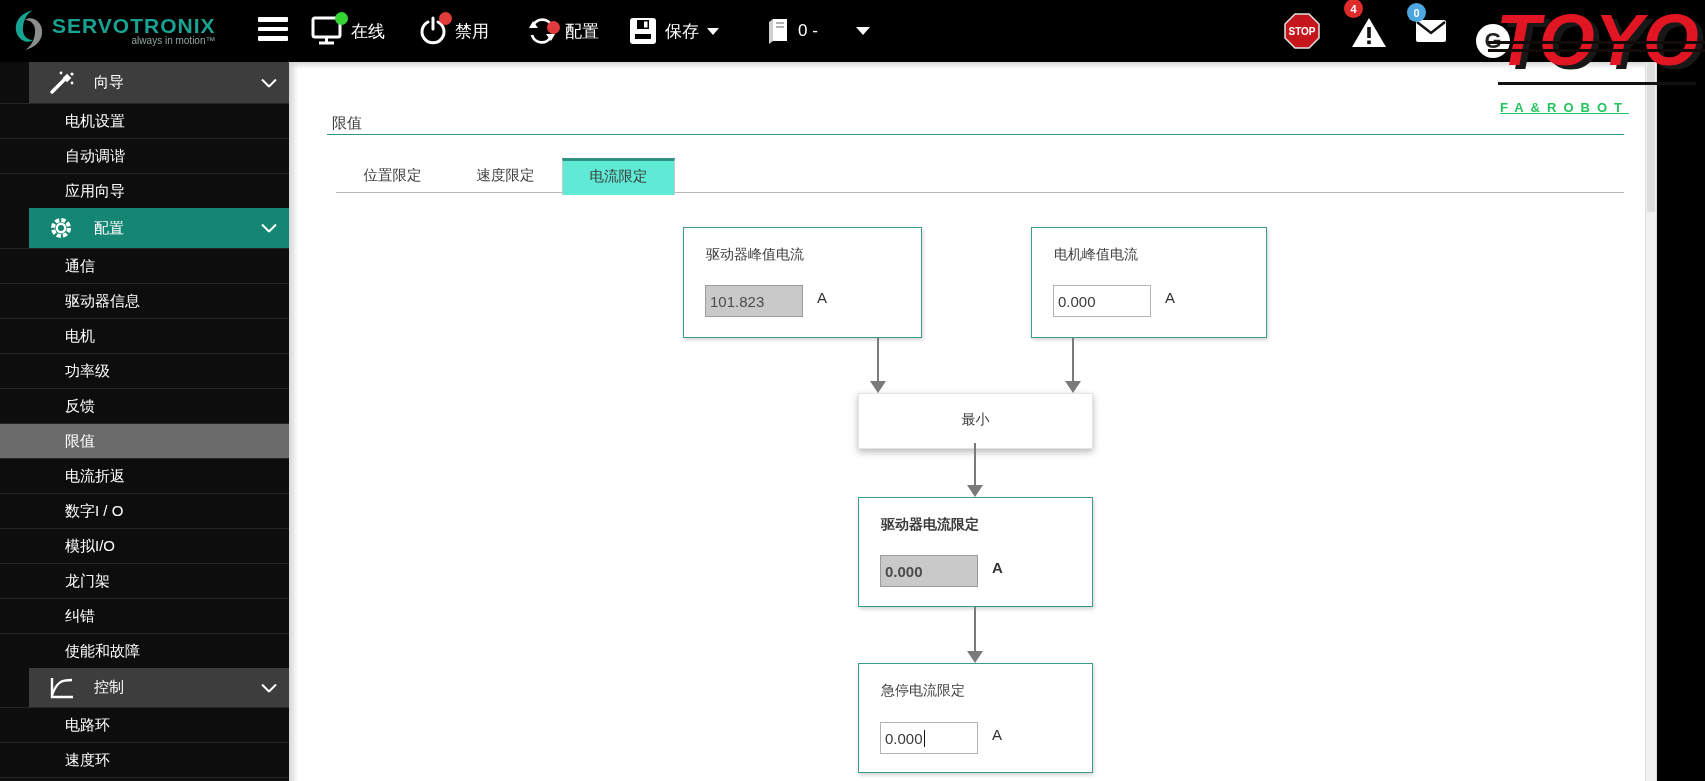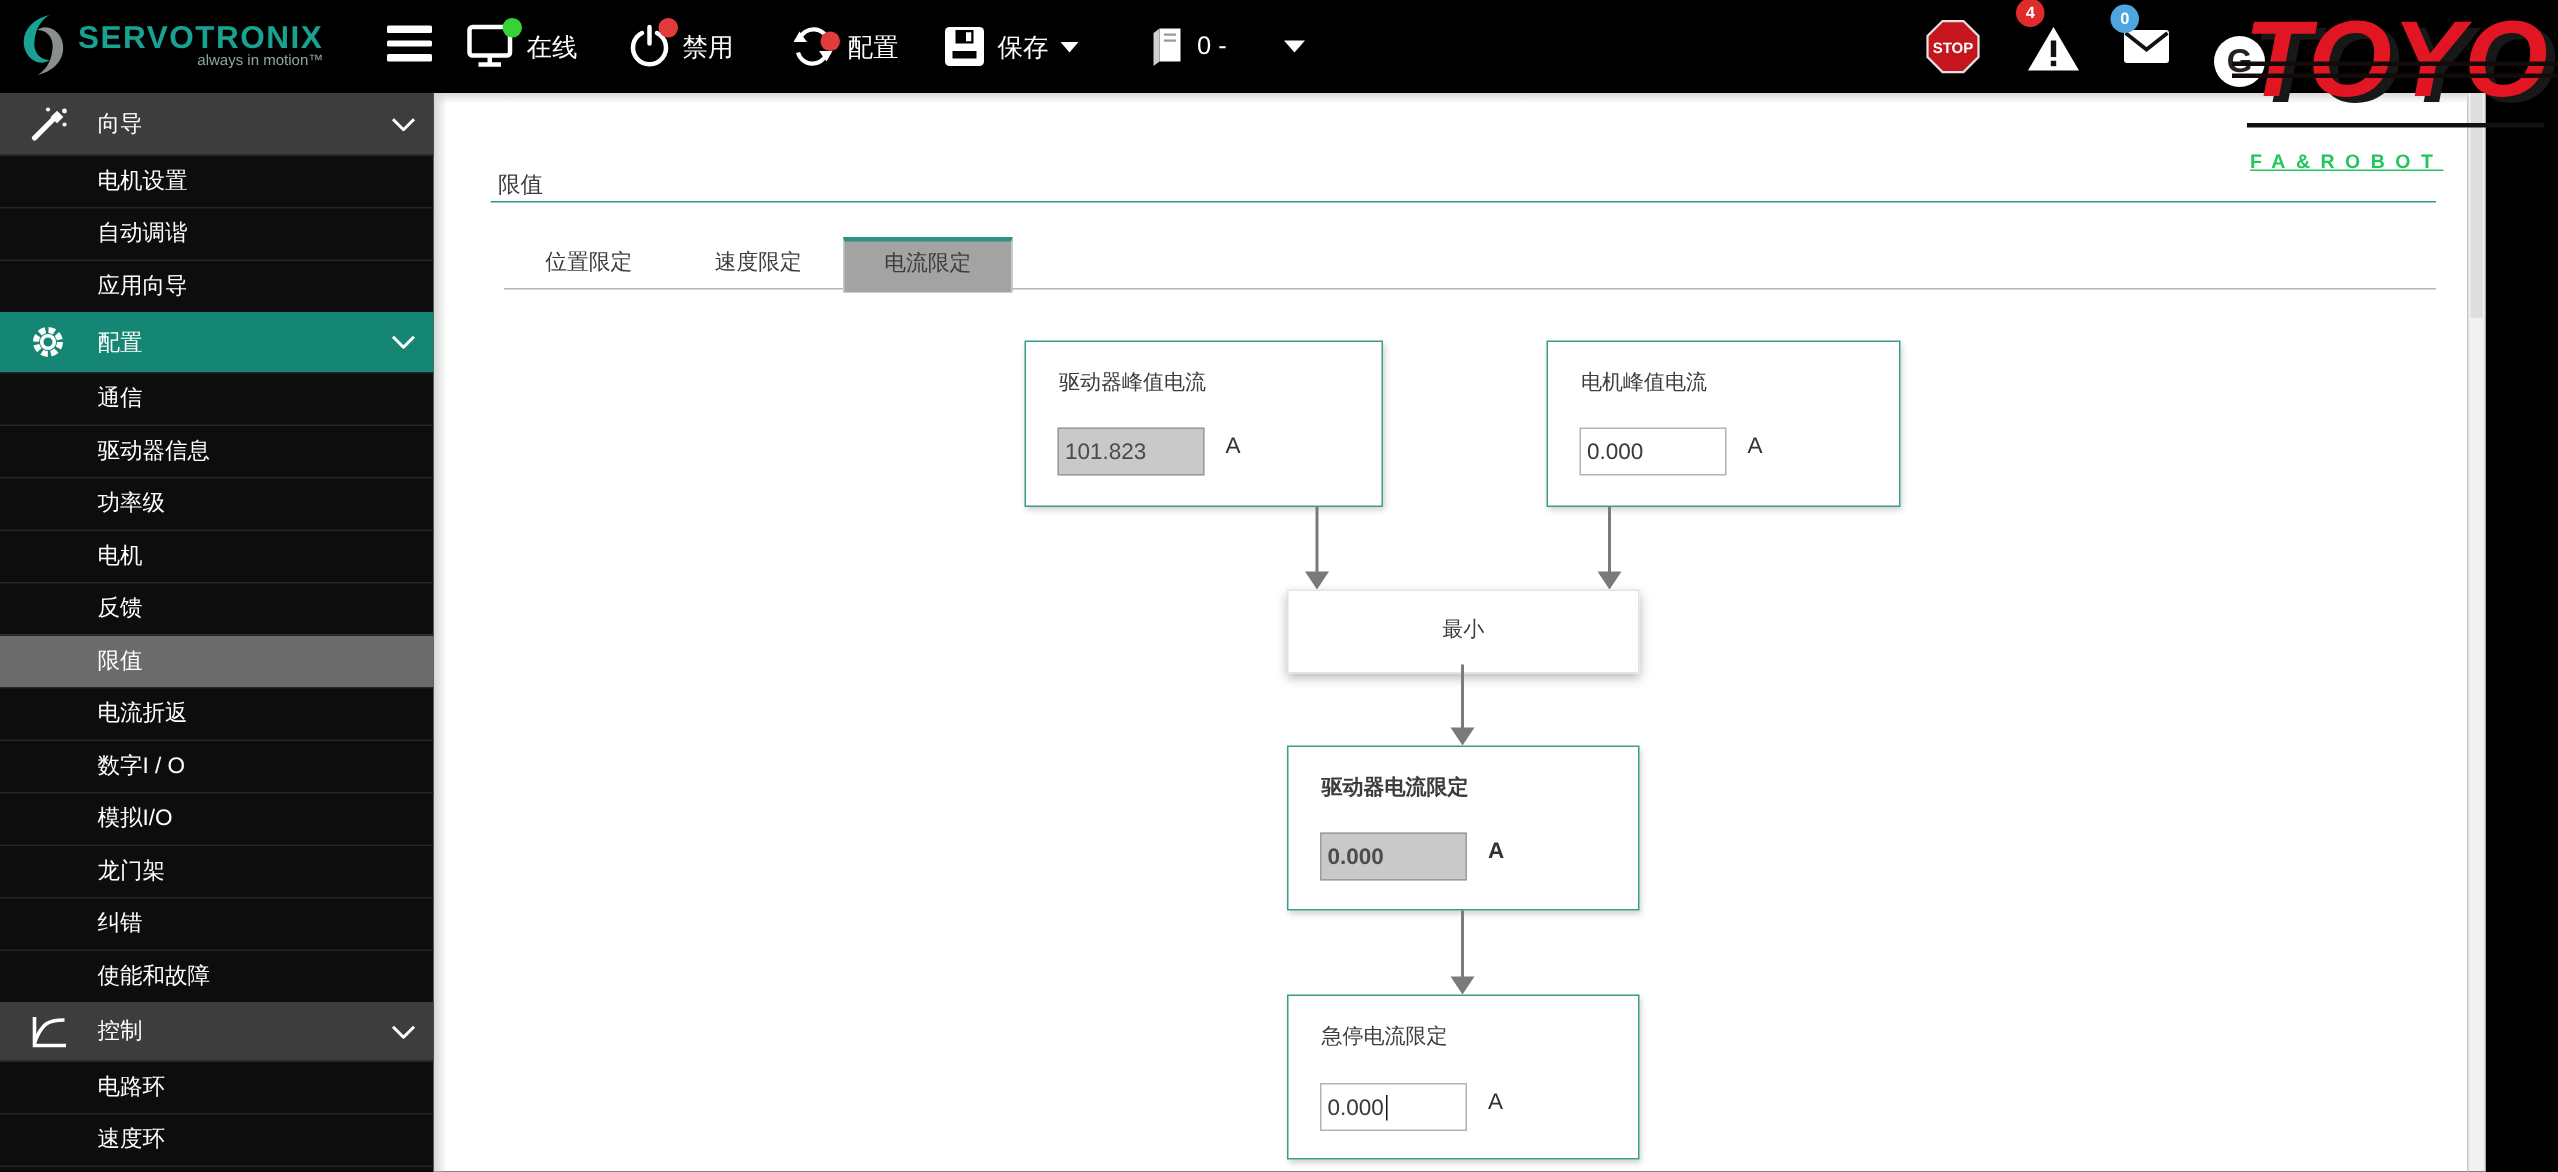--- a/index.html
+++ b/index.html
@@ -31,21 +31,21 @@
             color:#222; font-weight:bold; font-size:22px; display:flex; align-items:center; justify-content:center; }
   .toyo-word { position:absolute; left:18px; top:0px; font-size:72px; line-height:72px; font-weight:bold; font-style:italic;
                letter-spacing:0px; color:#e11622; text-shadow:6px 4px 0 #181818; white-space:nowrap; }
   .toyo-strike1,.toyo-strike2 { position:absolute; left:10px; width:226px; height:2.5px; background:#140a0a; }
   .toyo-strike1 { top:37px; } .toyo-strike2 { top:45px; }
   .toyo-rule { position:absolute; left:20px; top:78px; width:198px; height:3px; background:#111; }
   .toyo-sub { position:absolute; left:22px; top:96px; font-size:13px; font-weight:bold; letter-spacing:7px; color:#22c55e; white-space:nowrap;text-decoration:underline; }
 
   
   .sidebar { position:absolute; left:0; top:62px; width:289px; height:719px; background:#0d0d0d; z-index:30; }
-  .sb-header { position:relative; height:41px; background:#3d3d3d; display:flex; align-items:center; padding-left:18px; cursor:pointer; }
+  .sb-header { position:relative; height:41px; background:#3d3d3d; display:flex; align-items:center; padding-left:18px; cursor:pointer;margin-left:29px; }
   .sb-header.teal { background:#168674; }
   .sb-header.h39 { height:39px; }
   .sb-header .sb-ico { width:28px; display:flex; justify-content:center; }
   .sb-header .sb-text { color:#fff; font-size:15px; margin-left:19px; }
   .sb-chev { position:absolute; right:12px; top:50%; transform:translateY(-50%); }
   .sb-item { height:35px; line-height:34px; padding-left:65px; color:#fff; font-size:15px;
              border-top:1px solid #262626; cursor:pointer; }
   .sb-item.selected { background:#6b6b6b; }
 
   
@@ -54,21 +54,21 @@
                   background:linear-gradient(#d9d9d9,rgba(255,255,255,0)); }
   .main::after  { content:""; position:absolute; left:0; top:0; width:9px; height:100%;
                   background:linear-gradient(90deg,#d4d4d4,rgba(255,255,255,0)); }
   .page-title { position:absolute; left:43px; top:52px; font-size:15px; color:#3a3a3a; }
   .title-rule { position:absolute; left:38px; top:72px; width:1297px; border-top:1.5px solid #2e968c; }
 
   .tabs { position:absolute; left:47px; top:96px; width:1288px; height:35px; }
   .tabs-underline { position:absolute; left:0; bottom:0; width:100%; height:1px; background:#b5b5b5; }
   .tab { position:absolute; top:0; width:113px; height:35px; text-align:center; font-size:14.5px; color:#3c3c3c;
          line-height:35px; cursor:pointer; }
-  .tab.active { height:37px; background:#a3a3a3; border-top:3px solid #2e9283; border-left:1px solid #c9c9c9;
+  .tab.active { height:37px; background:#5eead4; border-top:3px solid #2e9283; border-left:1px solid #c9c9c9;
                 border-right:1px solid #c9c9c9; line-height:31px; z-index:2; }
 
   
   .dbox { position:absolute; background:#fff; border:1.5px solid #3b9c8c; box-shadow:1px 2px 4px rgba(0,0,0,0.18); }
   .dbox .dlabel { position:absolute; left:22px; top:18px; font-size:14px; color:#3c3c3c; white-space:nowrap; }
   .dinput { position:absolute; left:21px; top:57px; width:98px; height:32px; border:1px solid #b3b3b3; background:#fff;
             font-size:15px; color:#3a3a3a; padding:0 4px; display:flex; align-items:center; }
   .dinput.disabled { background:#c9c9c9; border-color:#9b9b9b; color:#4c4c4c; }
   .dunit { position:absolute; left:133px; top:61px; font-size:15px; color:#333; }
   .textcaret { display:inline-block; width:1.5px; height:17px; background:#111; margin-left:1px; }
@@ -245,22 +245,22 @@
     </span>
     <span class="sb-text">配置</span>
     <span class="sb-chev">
       <svg width="16" height="9" viewBox="0 0 16 9">
           <polyline points="1,1 8,8 15,1" fill="none" stroke="#fff" stroke-width="2"></polyline>
         </svg>
     </span>
   </div>
   <div class="sb-item">通信</div>
   <div class="sb-item">驱动器信息</div>
+  <div class="sb-item">电机</div>
   <div class="sb-item">功率级</div>
-  <div class="sb-item">电机</div>
   <div class="sb-item">反馈</div>
   <div class="sb-item selected">限值</div>
   <div class="sb-item">电流折返</div>
   <div class="sb-item">数字I / O</div>
   <div class="sb-item">模拟I/O</div>
   <div class="sb-item">龙门架</div>
   <div class="sb-item">纠错</div>
   <div class="sb-item">使能和故障</div>
 
   <div class="sb-header h39">

